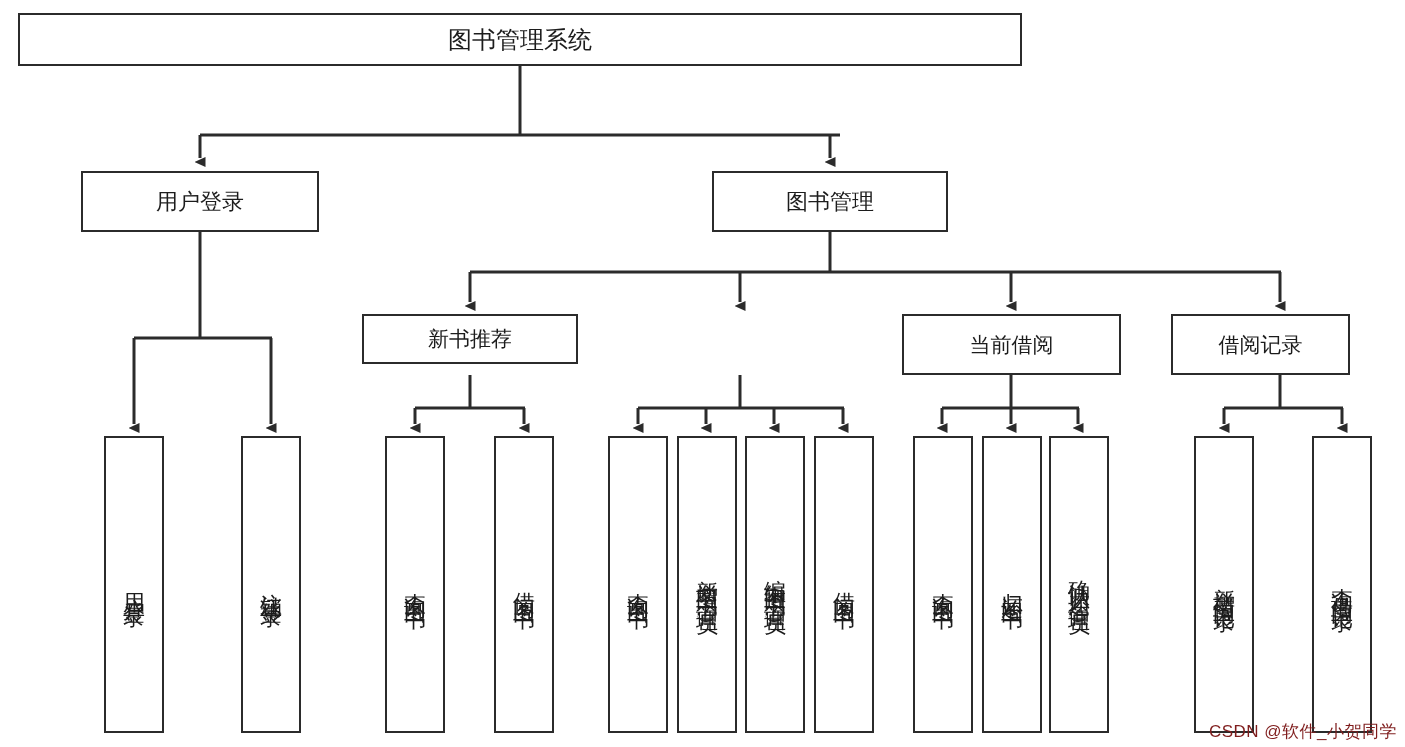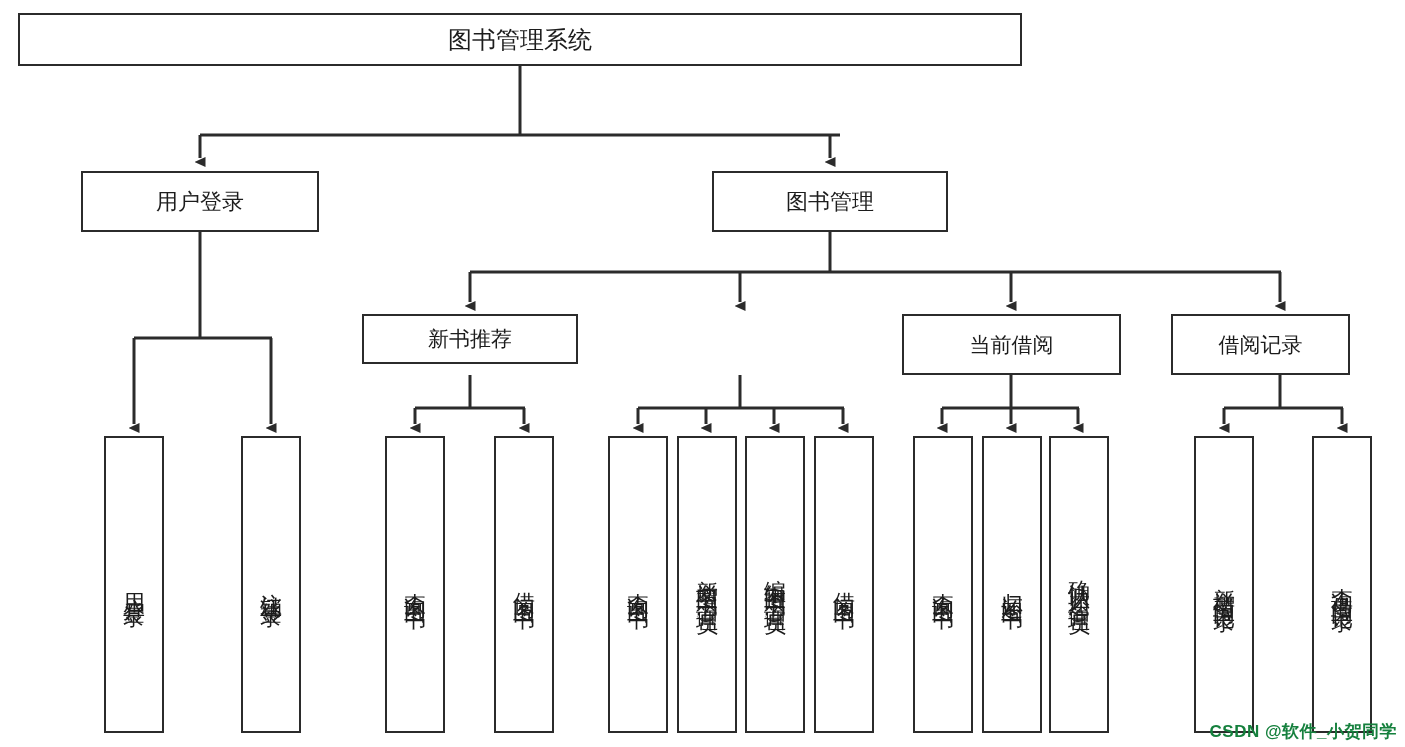--- a/index.html
+++ b/index.html
@@ -49,25 +49,24 @@
     writing-mode:vertical-rl;
     text-orientation:upright;
     white-space:nowrap;
     display:block;
   }
   .watermark{
     position:absolute;
     right:8px;
     bottom:4px;
     font-size:17px;
-    color:#15803d;
+    color:#7f1d1d;
     letter-spacing:0.5px;
     white-space:nowrap;
     user-select:none;
-    font-weight:bold;
   }
 </style>
 </head>
 <body>
 
 <div id="canvas">
 
   <svg id="wires" viewBox="0 0 1405 747" xmlns="http://www.w3.org/2000/svg">
     <defs>
       <marker id="arrow" markerWidth="10" markerHeight="11" refX="1" refY="5.5" orient="auto" markerUnits="userSpaceOnUse">

